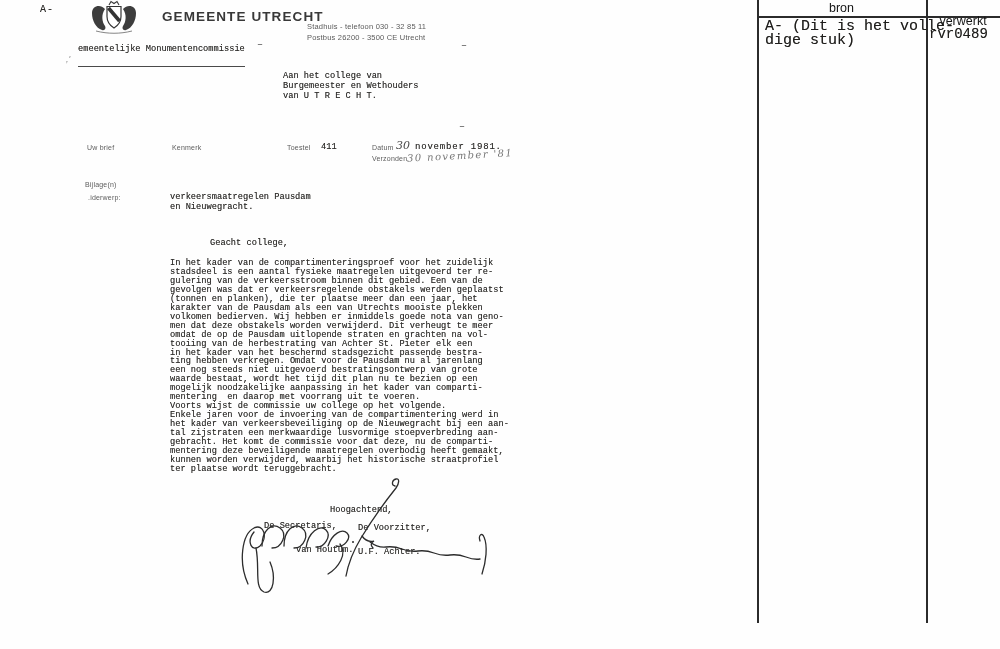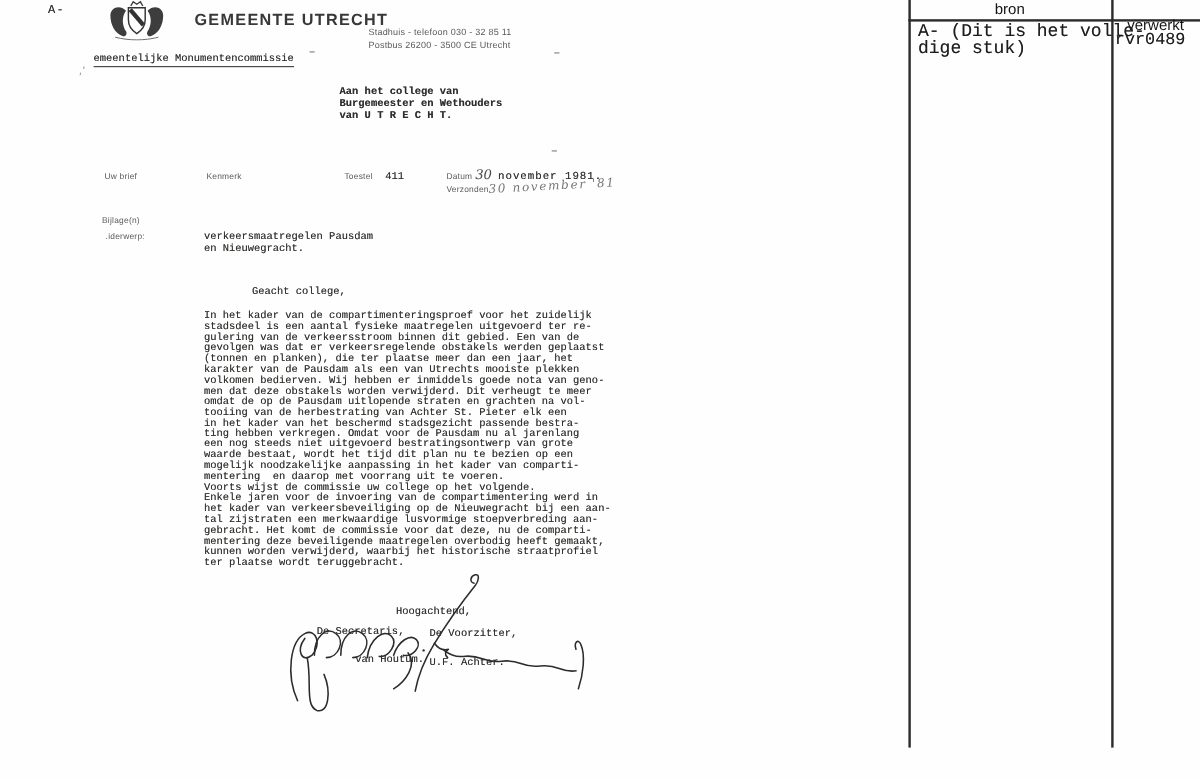--- a/index.html
+++ b/index.html
@@ -9,24 +9,24 @@
   }
   .abs{position:absolute;}
   .mono{font-family:"Liberation Mono","DejaVu Sans Mono",monospace;color:#2e2d2b;
         text-shadow:0 0 .5px rgba(40,38,35,.55);}
   .pre{white-space:pre-wrap;}
   .label{font-size:7px;color:#5c5c5c;letter-spacing:.2px;}
   .t87{font-size:8.7px;line-height:10px;}
   .corner-mark{left:40px;top:4px;font-size:10px;letter-spacing:1px;}
   .org{left:146px;top:9px;font-size:13.5px;font-weight:bold;letter-spacing:1.1px;color:#383838;margin-left:16px;}
   .contact{left:307px;top:22px;font-size:7.5px;line-height:10.5px;color:#5a5a5a;letter-spacing:.2px;}
-  .dept{left:78px;top:44px;font-size:8.7px;border-bottom:1px solid #4a4a4a;padding-bottom:1px;}
+  .dept{left:78px;top:44px;font-size:8.7px;border-bottom:1px solid #4a4a4a;padding-bottom:12px;}
   .dash{font-size:10px;color:#555;font-family:"Liberation Mono",monospace;}
   .scribble{left:66px;top:54px;font-size:9px;color:#8a8a8a;font-style:italic;}
-  .recipient{left:283px;top:71px;font-weight:bold;}
+  .recipient{left:283px;top:71px;}
   .salutation{left:170px;top:238px;font-size:8.7px;margin-left:40px;}
   .body-text{left:170px;top:259px;width:352px;font-size:8.7px;line-height:8.95px;}
   .onderwerp-val{left:170px;top:192px;}
   .closing{left:330px;top:505px;font-size:8.7px;}
   .sig-title{font-size:8.7px;}
   .hw{font-family:"DejaVu Serif",serif;font-style:italic;color:#4a4a4a;}
   .line{background:#2b2b2b;}
   .panel-head{font-size:12.5px;color:#151515;text-align:center;}
   .panel-mono{font-family:"Liberation Mono","DejaVu Sans Mono",monospace;color:#1e1d1b;
               text-shadow:0 0 .5px rgba(30,29,27,.5);}

